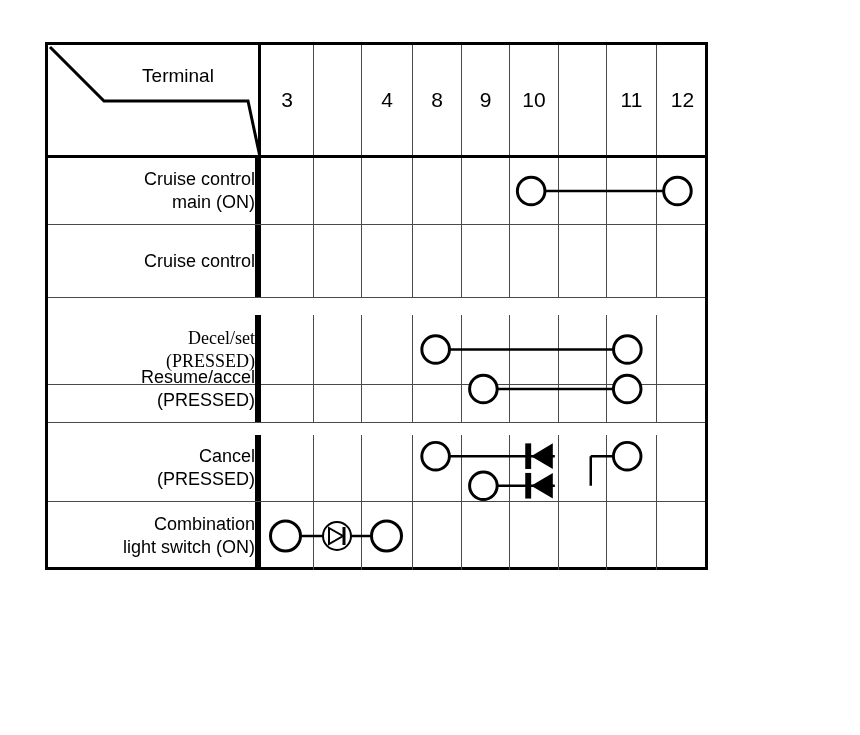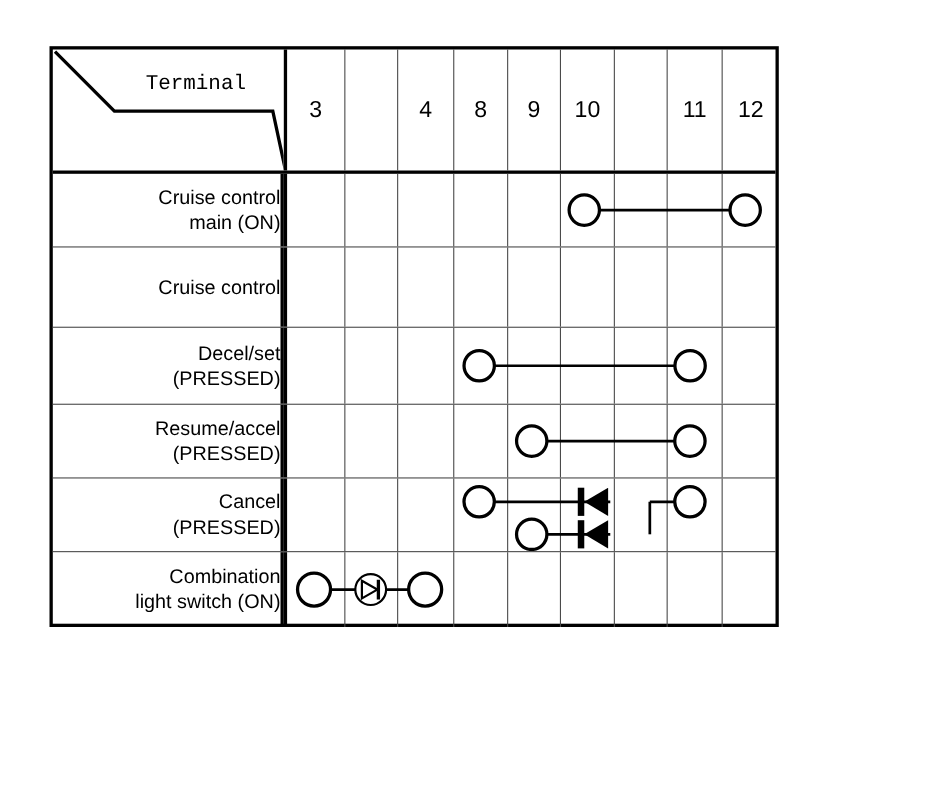--- a/index.html
+++ b/index.html
@@ -46,21 +46,20 @@
   }
   .corner-cell svg { position: absolute; left: 0; top: 0; }
   .corner-terminal {
     position: absolute;
     left: 60px; top: 20px;
     width: 140px;
     text-align: center;
     font-size: 19px;
     line-height: 22px;
     white-space: nowrap;
-    font-family: Liberation Mono, monospace;
   }
   .corner-position {
     position: absolute;
     left: 36px; top: 70px;
     width: 140px;
     text-align: center;
     font-size: 19px;
     line-height: 22px;
     white-space: nowrap;
   }
@@ -178,41 +177,41 @@
         <div class="cell-div" style="left: 265px;"></div>
         <div class="cell-div" style="left: 313px;"></div>
         <div class="cell-div" style="left: 364px;"></div>
         <div class="cell-div" style="left: 413px;"></div>
         <div class="cell-div" style="left: 461px;"></div>
         <div class="cell-div" style="left: 510px;"></div>
         <div class="cell-div" style="left: 558px;"></div>
         <div class="cell-div" style="left: 608px;"></div>
         <svg width="657" height="73" viewBox="0 0 657 73" class="row-canvas"></svg>
       </div>
-      <div class="row" style="top: 253px; height: 70px;">
+      <div class="row" style="top: 270px; height: 70px; font-family: Liberation Serif, serif;">
         <div class="row-label indented">
           <span>Decel/set</span>
           <span>(PRESSED)</span>
         </div>
         <div class="cell-div first" style="left: 210px;"></div>
         <div class="cell-div" style="left: 265px;"></div>
         <div class="cell-div" style="left: 313px;"></div>
         <div class="cell-div" style="left: 364px;"></div>
         <div class="cell-div" style="left: 413px;"></div>
         <div class="cell-div" style="left: 461px;"></div>
         <div class="cell-div" style="left: 510px;"></div>
         <div class="cell-div" style="left: 558px;"></div>
         <div class="cell-div" style="left: 608px;"></div>
         <svg width="657" height="70" viewBox="0 0 657 70" class="row-canvas">
           <line x1="388.5" y1="35" x2="583" y2="35" stroke="#000" stroke-width="2.5"></line>
           <circle cx="388.5" cy="35" r="14" fill="#fff" stroke="#000" stroke-width="3"></circle>
           <circle cx="583" cy="35" r="14" fill="#fff" stroke="#000" stroke-width="3"></circle>
         </svg>
       </div>
-      <div class="row" style="top: 323px; height: 67px;">
+      <div class="row" style="top: 311px; height: 67px;">
         <div class="row-label">
           <span>Resume/accel</span>
           <span>(PRESSED)</span>
         </div>
         <div class="cell-div first" style="left: 210px;"></div>
         <div class="cell-div" style="left: 265px;"></div>
         <div class="cell-div" style="left: 313px;"></div>
         <div class="cell-div" style="left: 364px;"></div>
         <div class="cell-div" style="left: 413px;"></div>
         <div class="cell-div" style="left: 461px;"></div>

